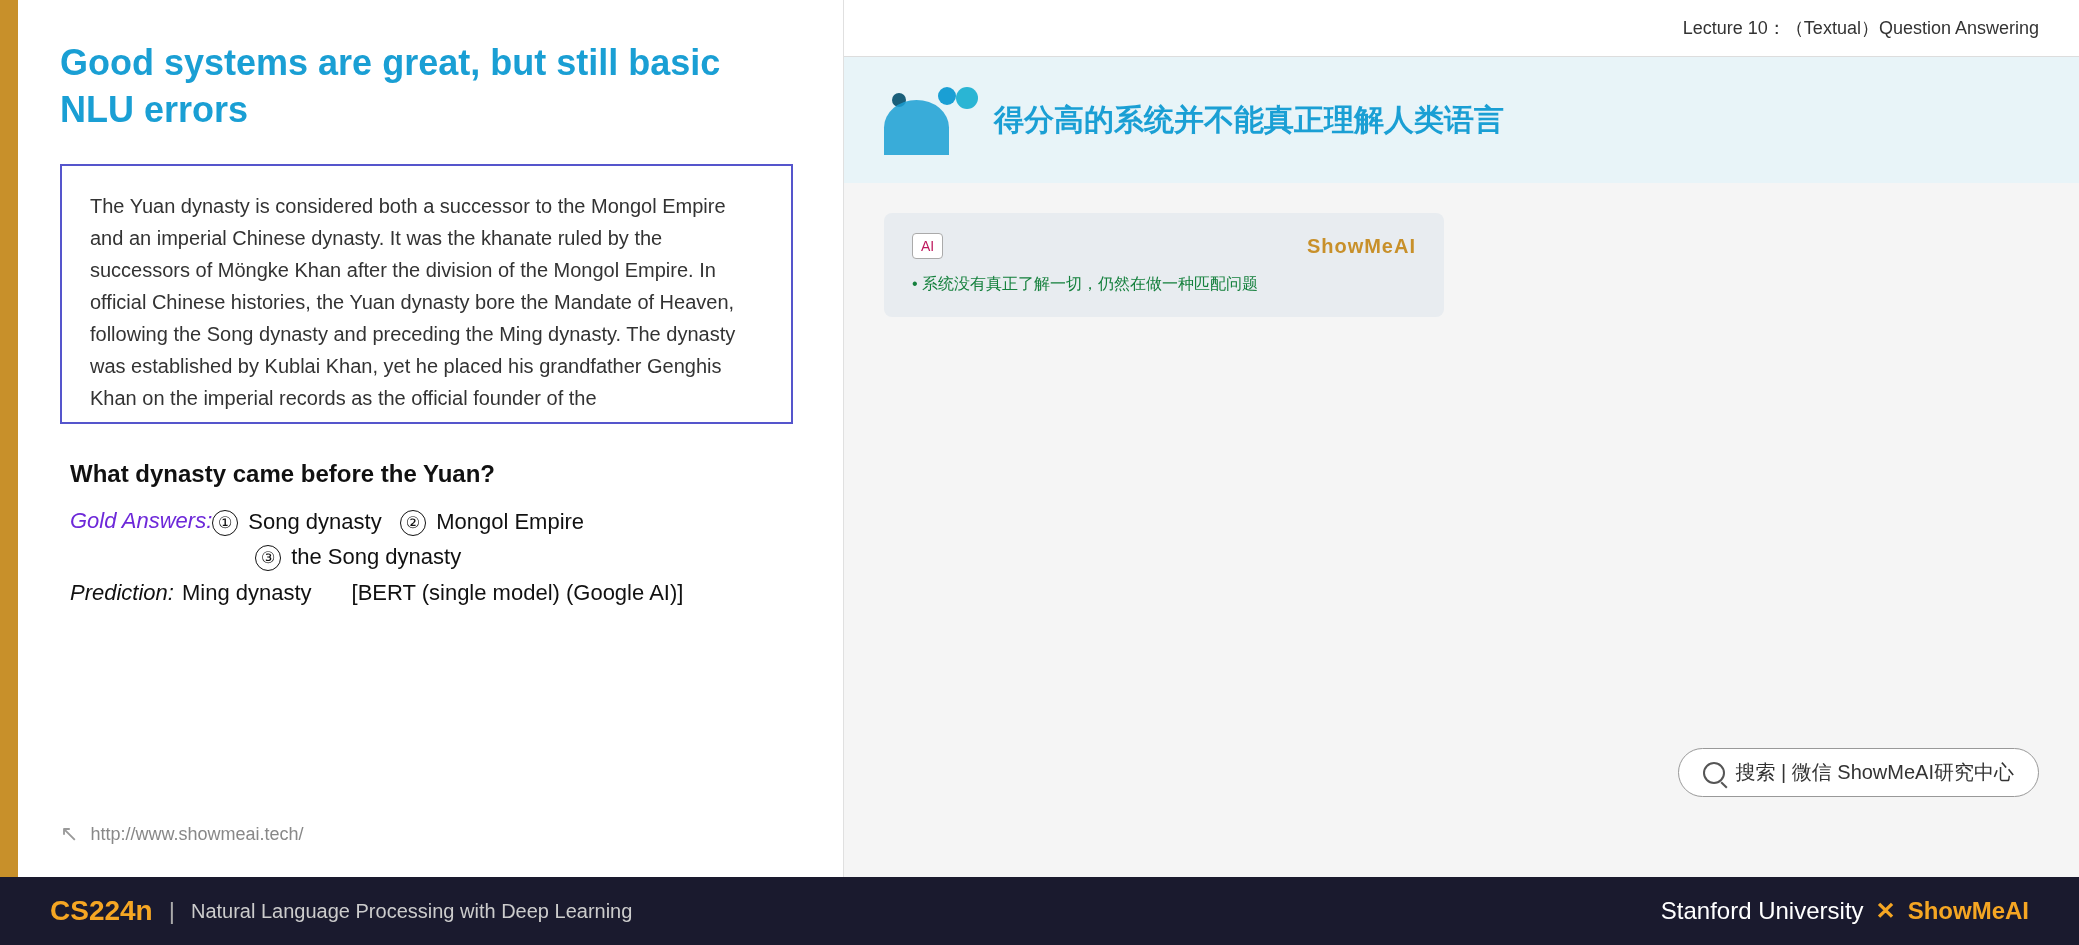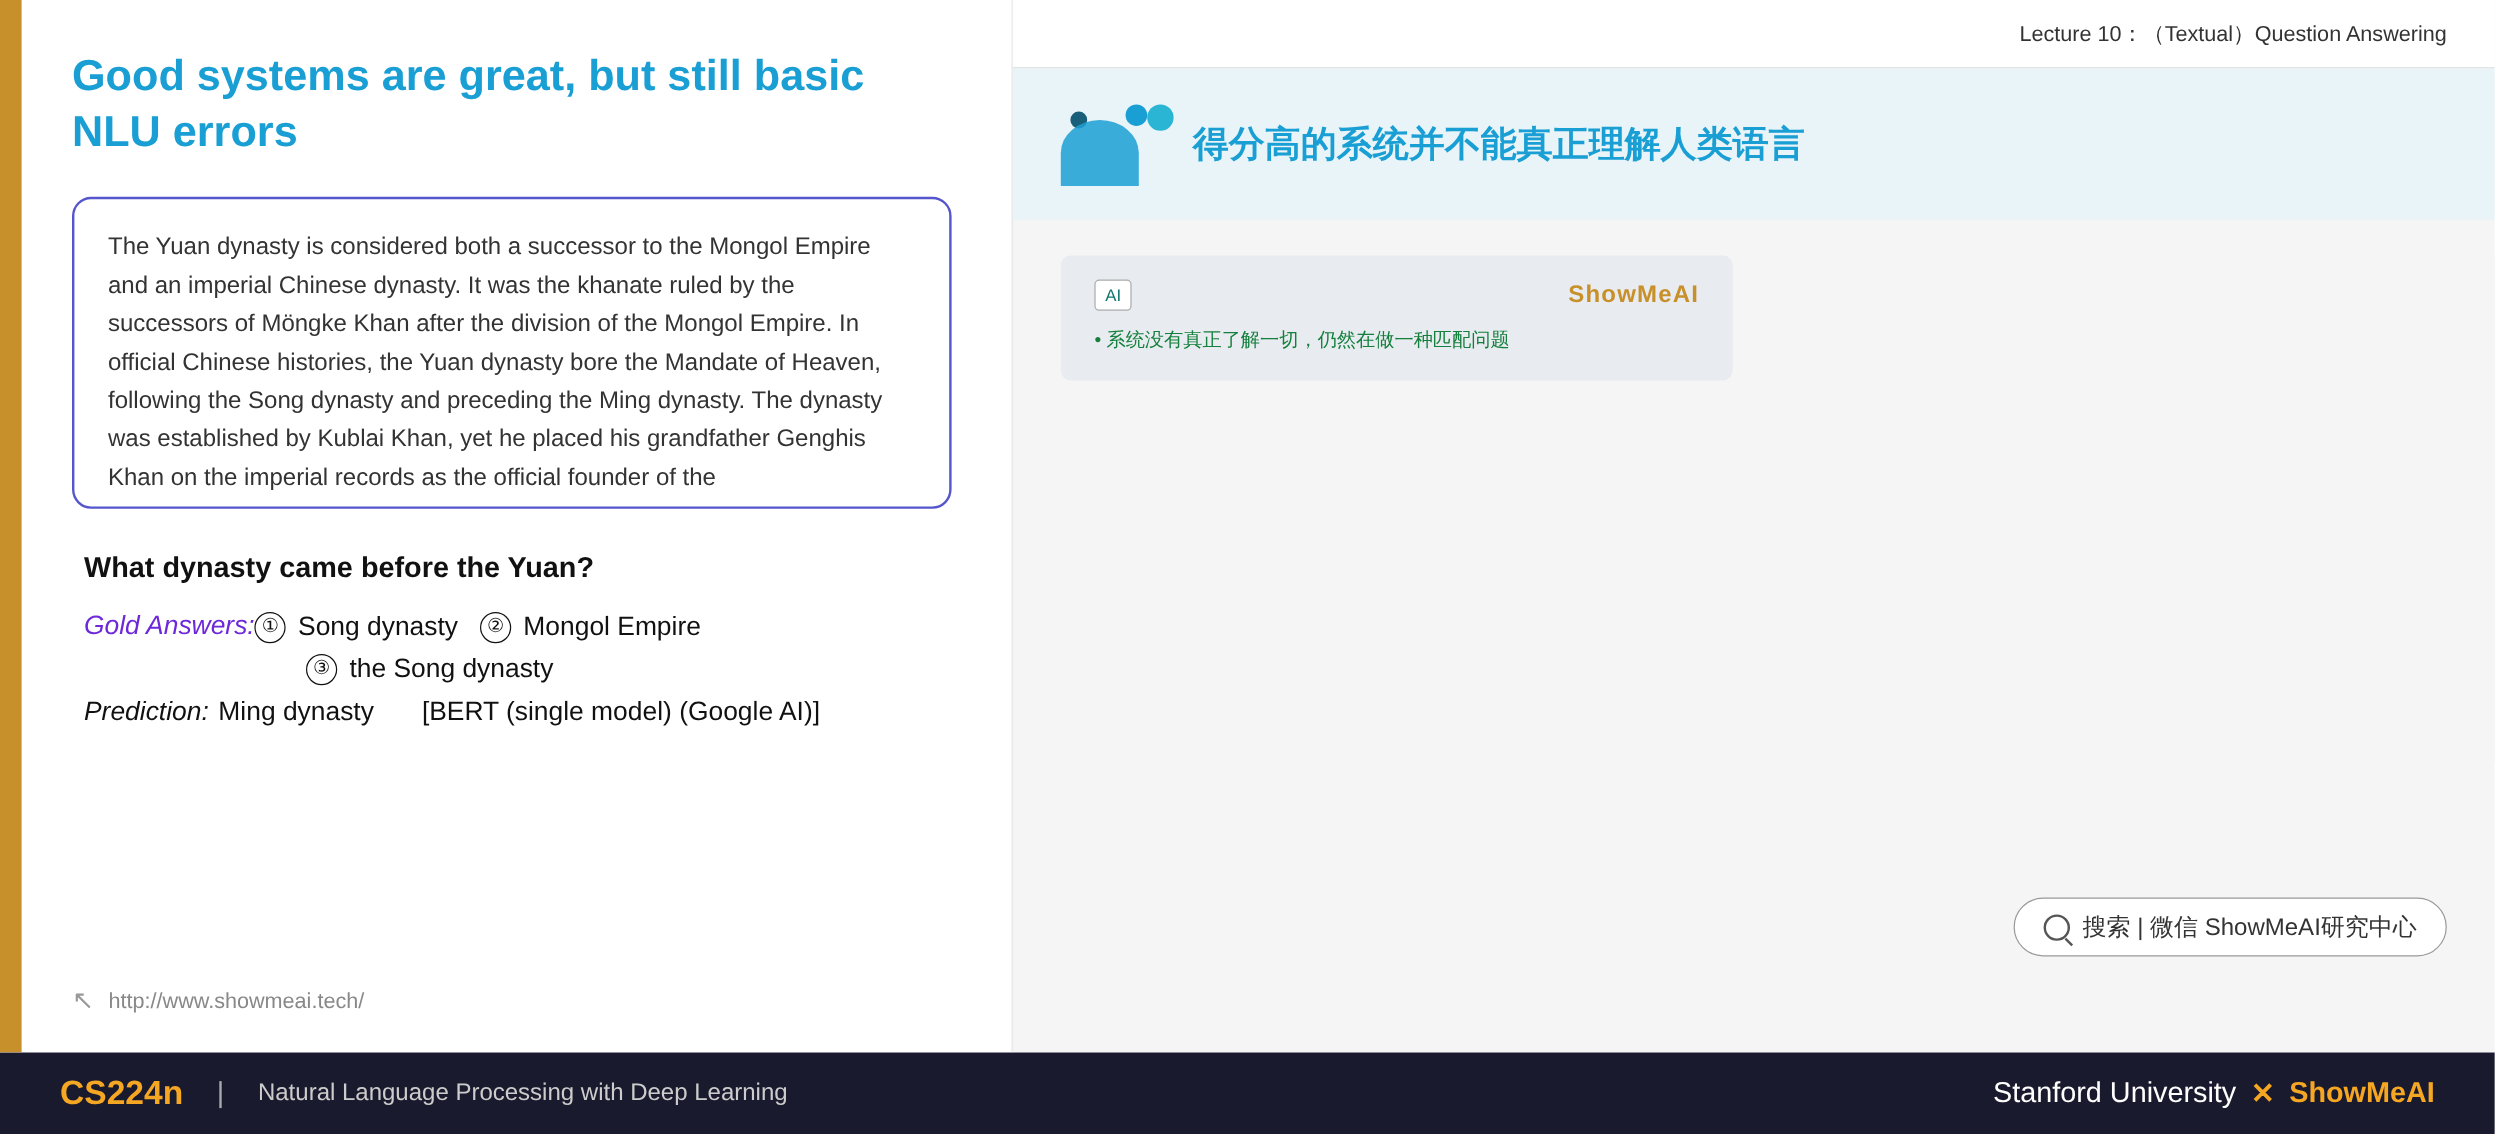--- a/index.html
+++ b/index.html
@@ -42,21 +42,21 @@
     .slide-title {
       font-size: 36px;
       font-weight: bold;
       color: #1a9fd4;
       margin-bottom: 30px;
       line-height: 1.3;
     }
 
     .passage-box {
       border: 2px solid #5555cc;
-      border-radius: 16px;
+      border-radius: 0;
       padding: 24px 28px;
       font-size: 20px;
       color: #333;
       line-height: 1.6;
       margin-bottom: 36px;
       max-height: 260px;
       overflow: hidden;
     }
 
     .question-section {
@@ -239,21 +239,21 @@
       justify-content: space-between;
       margin-bottom: 12px;
     }
 
     .ai-icon-box {
       background: #fff;
       border: 1.5px solid #aaa;
       border-radius: 4px;
       padding: 4px 8px;
       font-size: 14px;
-      color: #0f766e;
+      color: #be185d;
     }
 
     .showmeai-brand {
       font-size: 20px;
       font-weight: bold;
       color: #c8902a;
       letter-spacing: 1px;
     }
 
     .card-bullet {
@@ -308,21 +308,21 @@
       background: #1a1a2e;
       display: flex;
       align-items: center;
       justify-content: space-between;
       padding: 0 50px;
     }
 
     .footer-left {
       display: flex;
       align-items: center;
-      gap: 28px;
+      gap: 16px;
       font-size: 22px;
     }
 
     .footer-course {
       color: #f5a623;
       font-weight: bold;
       font-size: 28px;
     }
 
     .footer-separator {

